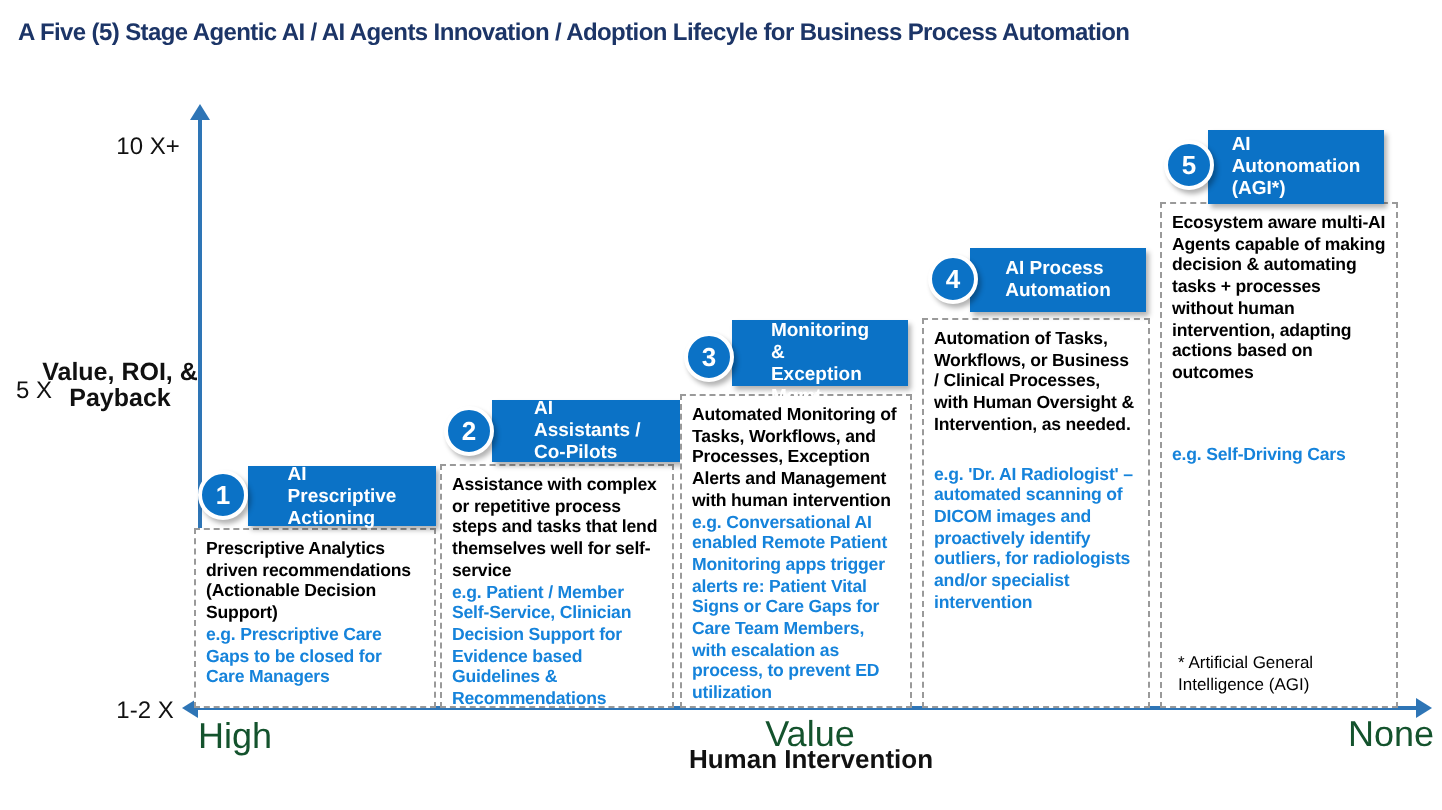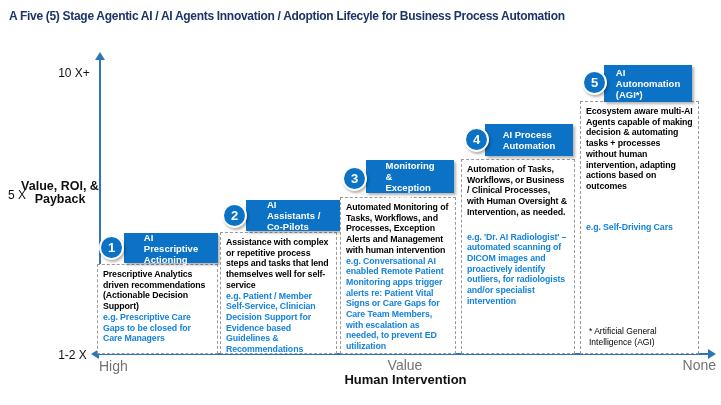--- a/index.html
+++ b/index.html
@@ -17,21 +17,21 @@
   .arrow{position:absolute;width:0;height:0;}
   .arrow.up{left:95px;top:52px;border-left:5px solid transparent;border-right:5px solid transparent;border-bottom:8px solid #2e75b6;}
   .arrow.right{left:708px;top:349px;border-top:5px solid transparent;border-bottom:5px solid transparent;border-left:8px solid #2e75b6;}
   .arrow.left{left:91px;top:349px;border-top:5px solid transparent;border-bottom:5px solid transparent;border-right:8px solid #2e75b6;}
   
   .ytick{position:absolute;font-size:12px;color:#111;text-align:center;}
   .ytick.t10{left:52px;top:66px;width:44px;}
   .ytick.t5{left:4px;top:188px;width:26px;}
   .ytick.t12{left:50px;top:348px;width:45px;}
   .ylabel{position:absolute;left:21px;top:180px;width:78px;text-align:center;font-size:12.5px;font-weight:bold;color:#111;line-height:13px;}
-  .xtick{position:absolute;font-size:14px;color:#737373;}
+  .xtick{position:absolute;font-size:18px;color:#14532d;}
   .xtick.high{left:99px;top:358px;}
   .xtick.modest{left:373px;top:357px;width:64px;text-align:center;}
   .xtick.none{left:674px;top:357px;width:42px;text-align:right;}
   .xlabel{position:absolute;left:318px;top:372px;width:175px;text-align:center;font-size:13px;font-weight:bold;color:#111;}
   
   .box{
     position:absolute;background:#fff;border:1px dashed #9a9a9a;box-sizing:border-box;
     padding:4px 5px;overflow:hidden;
   }
   .box p{margin:0;font-size:8.8px;line-height:10.7px;font-weight:bold;letter-spacing:-0.1px;}
@@ -99,21 +99,21 @@
 
   <div class="box b2">
     <p class="desc">Assistance with complex or repetitive process steps and tasks that lend themselves well for self-service</p>
     <p class="example">e.g. Patient / Member Self-Service, Clinician Decision Support for Evidence based Guidelines &amp; Recommendations</p>
   </div>
   <div class="hdr h2">AI Assistants / Co-Pilots</div>
   <div class="num n2">2</div>
 
   <div class="box b3">
     <p class="desc">Automated Monitoring of Tasks, Workflows, and Processes, Exception Alerts and Management with human intervention</p>
-    <p class="example">e.g. Conversational AI enabled Remote Patient Monitoring apps trigger alerts re: Patient Vital Signs or Care Gaps for Care Team Members, with escalation as needed, to prevent ED utilization</p>
+    <p class="example">e.g. Conversational AI enabled Remote Patient Monitoring apps trigger alerts re: Patient Vital Signs or Care Gaps for Care Team Members, with escalation as process, to prevent ED utilization</p>
   </div>
   <div class="hdr h3">AI Monitoring &amp; Exception Mgmt.</div>
   <div class="num n3">3</div>
 
   <div class="box b4">
     <p class="desc">Automation of Tasks, Workflows, or Business / Clinical Processes, with Human Oversight &amp; Intervention, as needed.</p>
     <p class="example gap-md">e.g. 'Dr. AI Radiologist' – automated scanning of DICOM images and proactively identify outliers, for radiologists and/or specialist intervention</p>
   </div>
   <div class="hdr h4">AI Process Automation</div>
   <div class="num n4">4</div>

